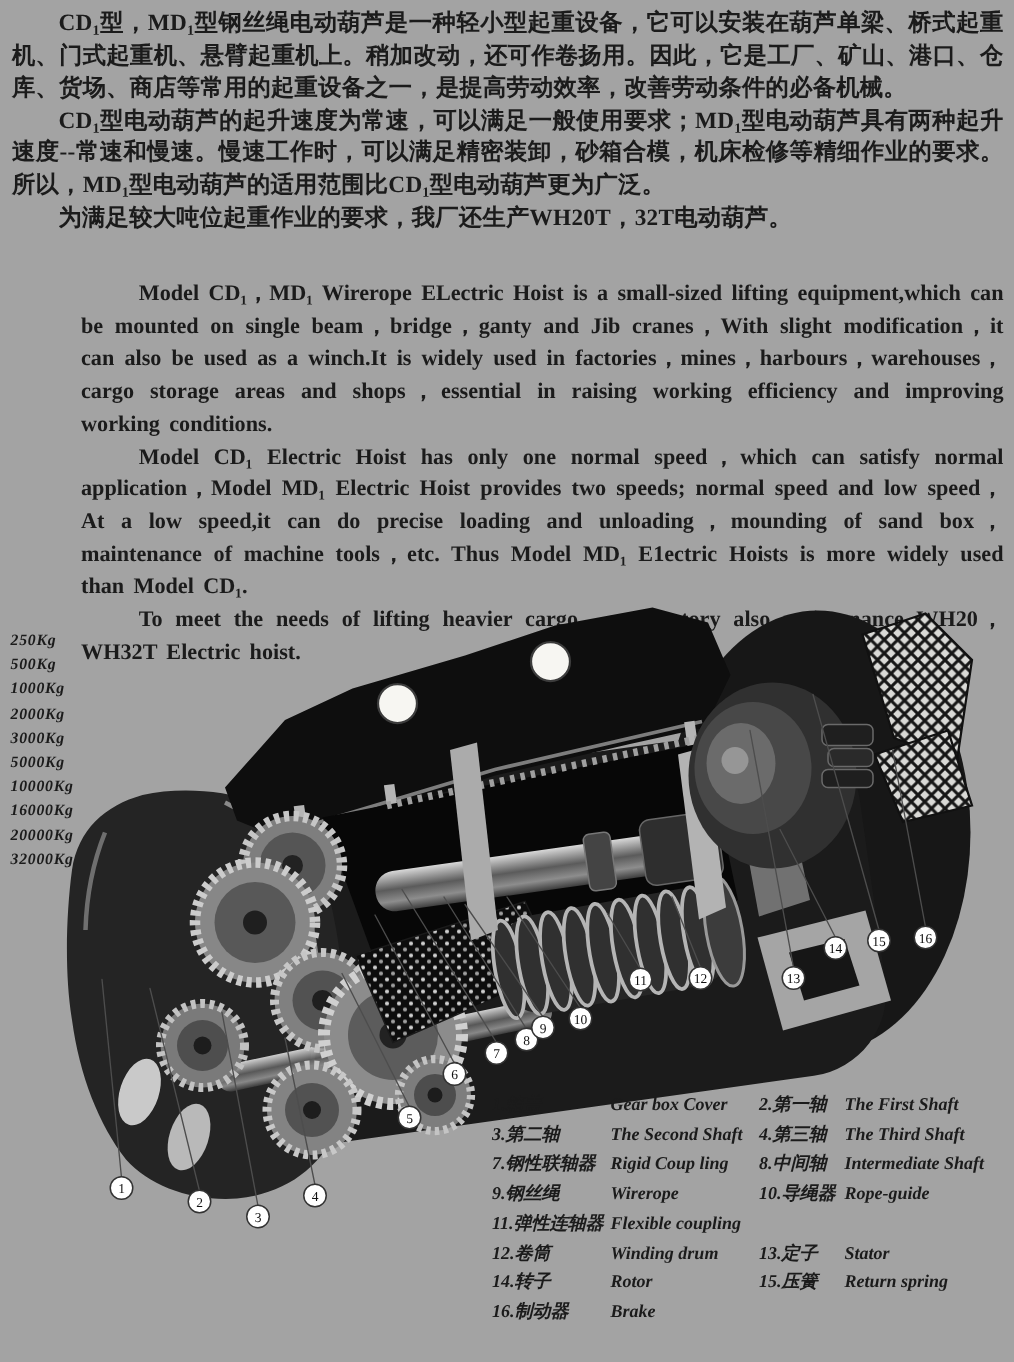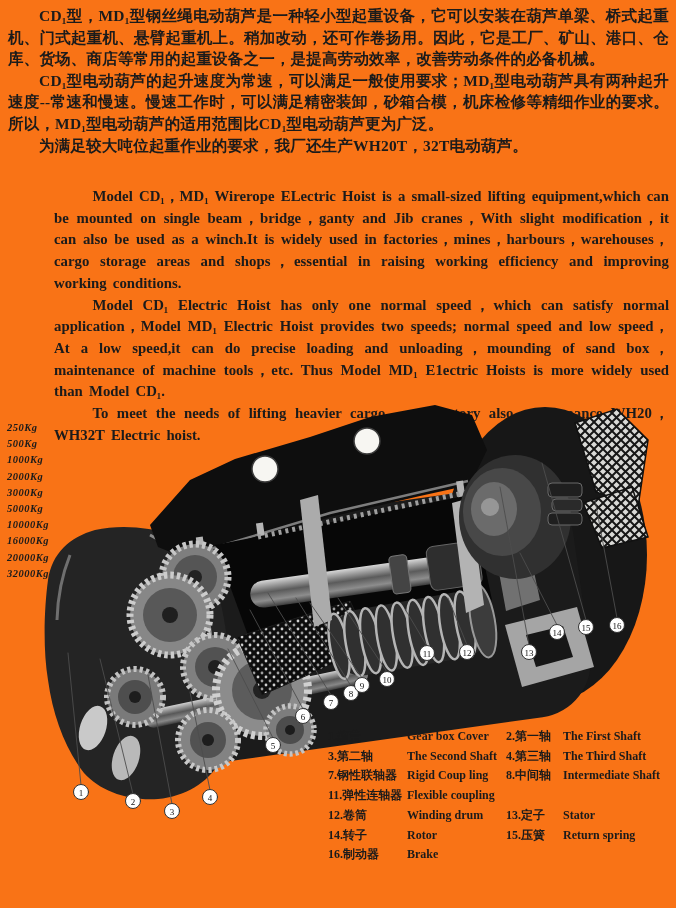--- a/index.html
+++ b/index.html
@@ -1,20 +1,20 @@
 <!DOCTYPE html>
 <html><head>
 <meta charset="utf-8">
 <style>
   html,body{margin:0;padding:0;background:#e8e8e8;}
   .page{
     position:relative;
     width:676px;height:908px;
     margin:0 auto;
-    background:#f97316;
+    background:#a3a3a3;
     overflow:hidden;
     font-family:"Liberation Serif","DejaVu Serif",serif;
     color:#1b1b1b;
   }
   .cn-block{
     position:absolute;top:5px;left:8px;right:7px;
   }
   .cn-block p{
     margin:0;
     font-size:15.5px;
@@ -49,21 +49,21 @@
     letter-spacing:0.5px;
   }
   .figure{
     position:absolute;top:395px;left:0;width:676px;height:432px;
   }
   .legend{
     position:absolute;left:328px;top:727px;width:346px;
     font-size:12px;font-weight:bold;line-height:19.7px;
     z-index:5;
   }
-  .lrow{display:flex;align-items:flex-start;}
+  .lrow{display:flex;align-items:flex-start;font-style:italic;}
   .lrow .c1{width:79px;flex:none;white-space:nowrap;}
   .lrow .e1{width:99px;flex:none;white-space:nowrap;}
   .lrow .c2{width:57px;flex:none;white-space:nowrap;}
   .lrow .e2{flex:1;white-space:nowrap;}
   .callout-num{
     font-family:"Liberation Serif",serif;
     font-size:9px;
   }
 </style>
 </head>
@@ -344,20 +344,26 @@
       <span class="c2">4.第三轴</span>
       <span class="e2">The Third Shaft</span>
     </div>
     <div class="lrow">
       <span class="c1">7.钢性联轴器</span>
       <span class="e1">Rigid Coup ling</span>
       <span class="c2">8.中间轴</span>
       <span class="e2">Intermediate Shaft</span>
     </div>
     <div class="lrow">
+      <span class="c1">9.钢丝绳</span>
+      <span class="e1">Wirerope</span>
+      <span class="c2">10.导绳器</span>
+      <span class="e2">Rope-guide</span>
+    </div>
+    <div class="lrow">
       <span class="c1">11.弹性连轴器</span>
       <span class="e1">Flexible coupling</span>
     </div>
     <div class="lrow">
       <span class="c1">12.卷筒</span>
       <span class="e1">Winding drum</span>
       <span class="c2">13.定子</span>
       <span class="e2">Stator</span>
     </div>
     <div class="lrow">

